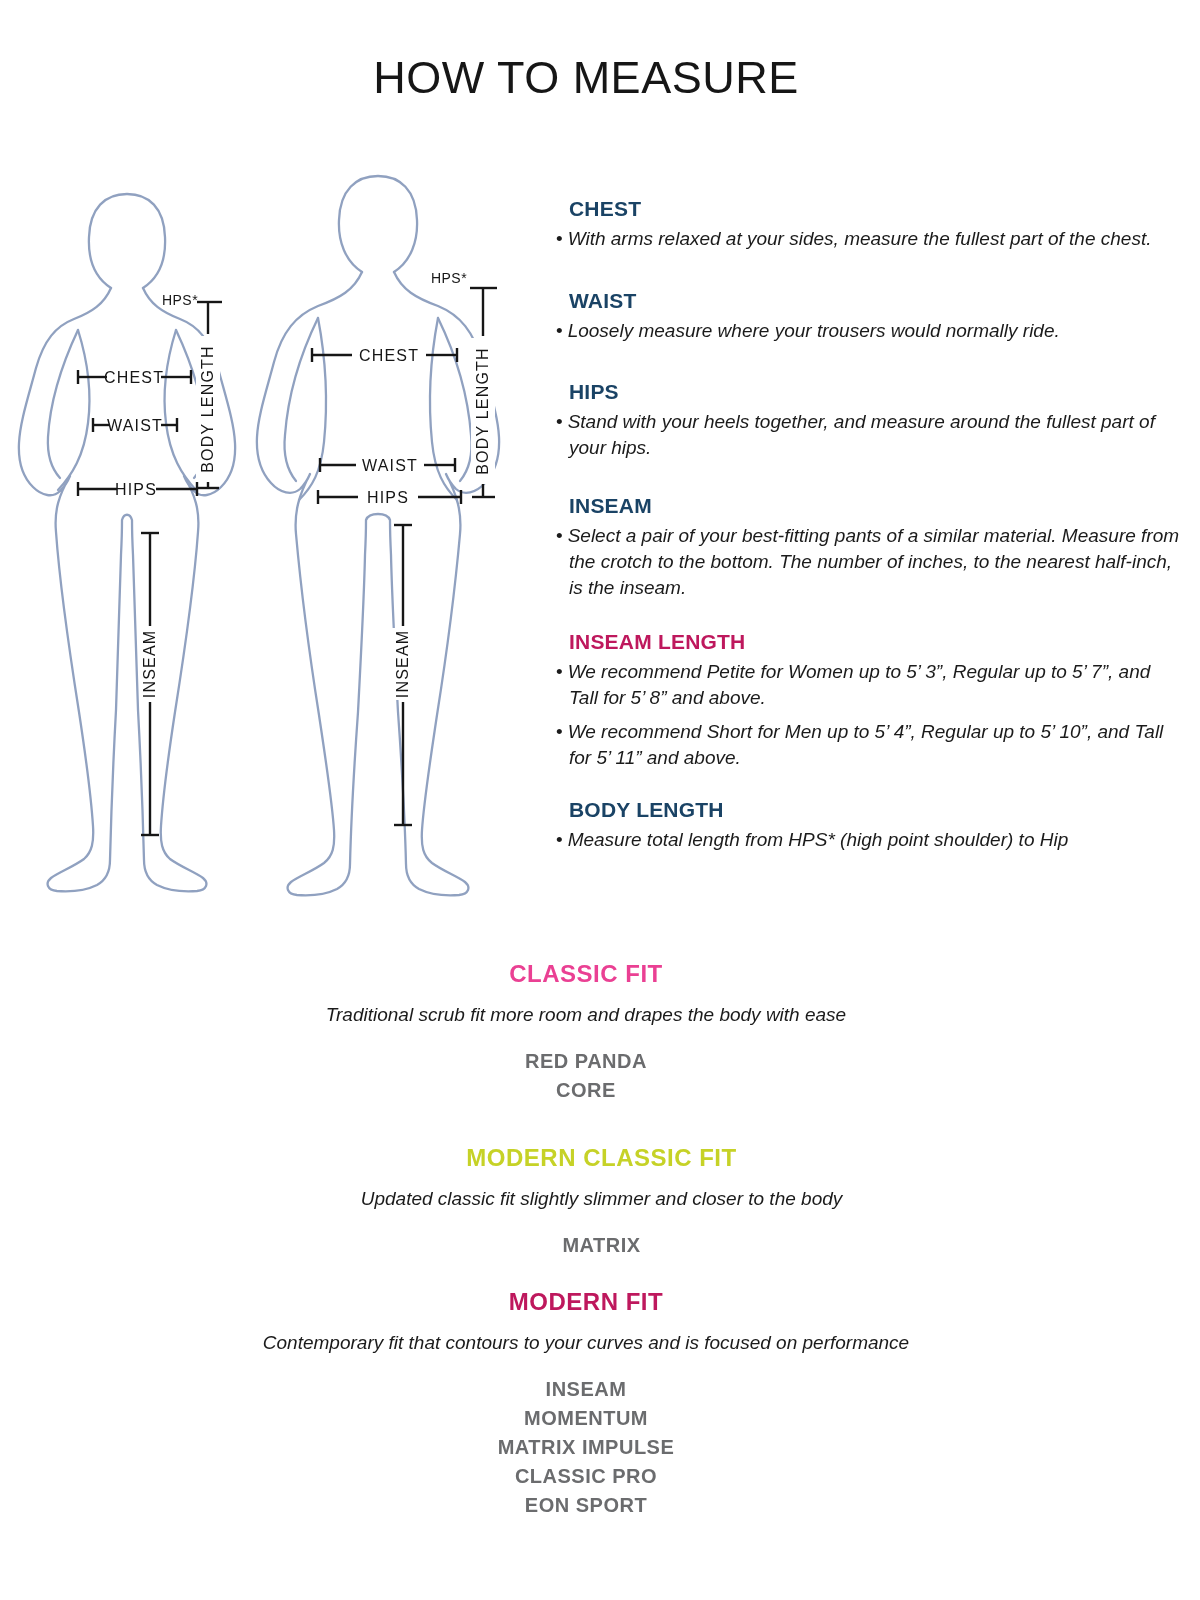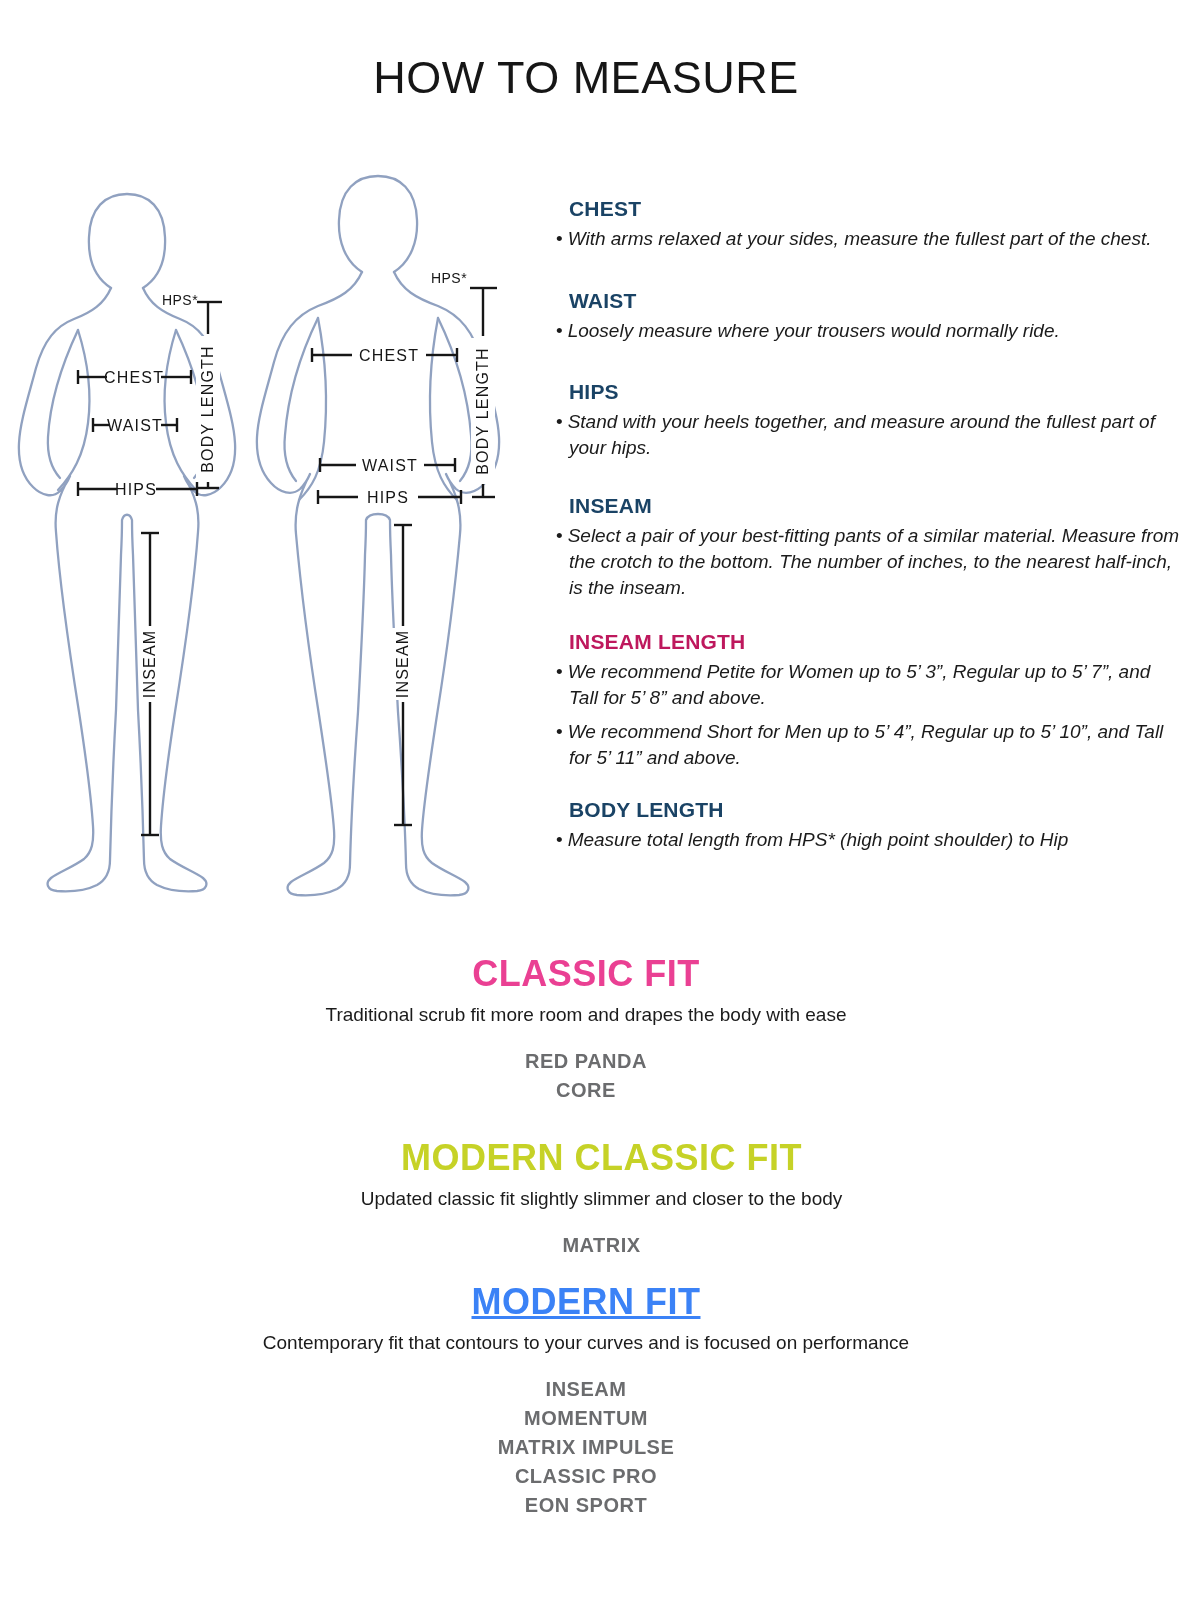--- a/index.html
+++ b/index.html
@@ -25,22 +25,22 @@
   .msec p.bullet {
     margin:0; padding-left:13px; text-indent:-13px;
     font-style:italic; font-size:19px; line-height:26px; color:#1b1b1b;
   }
   .msec p.bullet + p.bullet { margin-top:8px; }
   .msec .dot { font-style:normal; margin-right:5px; }
   .mb36 { margin-bottom:36px; } .mb35 { margin-bottom:35px; } .mb32 { margin-bottom:32px; }
   .mb28 { margin-bottom:28px; } .mb26 { margin-bottom:26px; }
 
   .fit-wrap { position:absolute; top:956px; left:0; width:1172px; text-align:center; }
-  .fit h2 { margin:0; font-size:36px; line-height:36px; font-weight:700; letter-spacing:0.5px; }
-  .fit .fit-desc { margin:12px 0 0; font-size:19px; line-height:21px; color:#1b1b1b; }
+  .fit h2 { margin:0; font-size:24px; line-height:36px; font-weight:700; letter-spacing:0.5px; }
+  .fit .fit-desc { margin:12px 0 0; font-style:italic; font-size:19px; line-height:21px; color:#1b1b1b; }
   .fit .fit-products { margin-top:22px; }
   .fit .product { font-size:20px; line-height:29px; font-weight:700; color:#6b6c6e; letter-spacing:0.5px; }
   .fit-classic h2 { color:#ea4093; }
   .fit-modern h2 { color:#c6d227; }
   .sec-gap-1 { margin-bottom:35px; }
   .sec-gap-2 { margin-bottom:24px;padding-left:31px; }
 </style>
 </head>
 <body>
 
@@ -189,21 +189,21 @@
 
     <section class="fit fit-modern sec-gap-2">
       <h2 style="color: rgb(198, 210, 39);">MODERN CLASSIC FIT</h2>
       <p class="fit-desc">Updated classic fit slightly slimmer and closer to the body</p>
       <div class="fit-products">
         <div class="product">MATRIX</div>
       </div>
     </section>
 
     <section class="fit fit-modern">
-      <h2 style="color: #3b82f6; text-decoration: underline;">MODERN FIT</h2>
+      <h2 style="color: #be185d;">MODERN FIT</h2>
       <p class="fit-desc">Contemporary fit that contours to your curves and is focused on performance</p>
       <div class="fit-products">
         <div class="product">INSEAM</div>
         <div class="product">MOMENTUM</div>
         <div class="product">MATRIX IMPULSE</div>
         <div class="product">CLASSIC PRO</div>
         <div class="product">EON SPORT</div>
       </div>
     </section>
 

